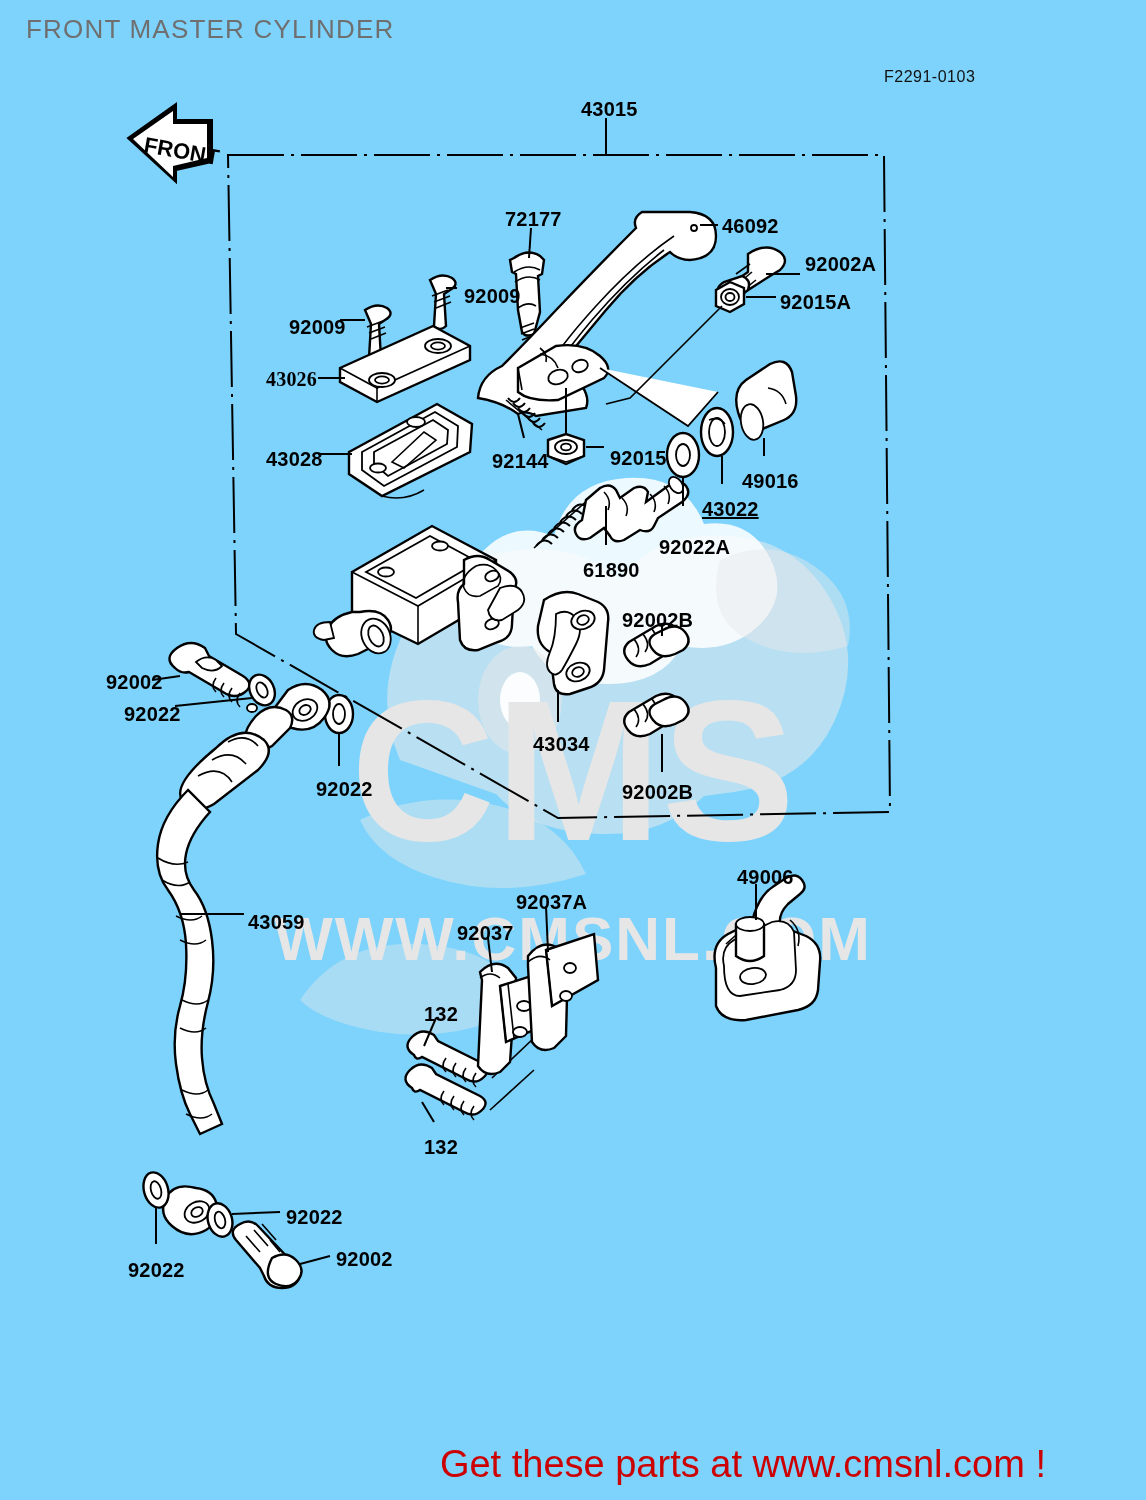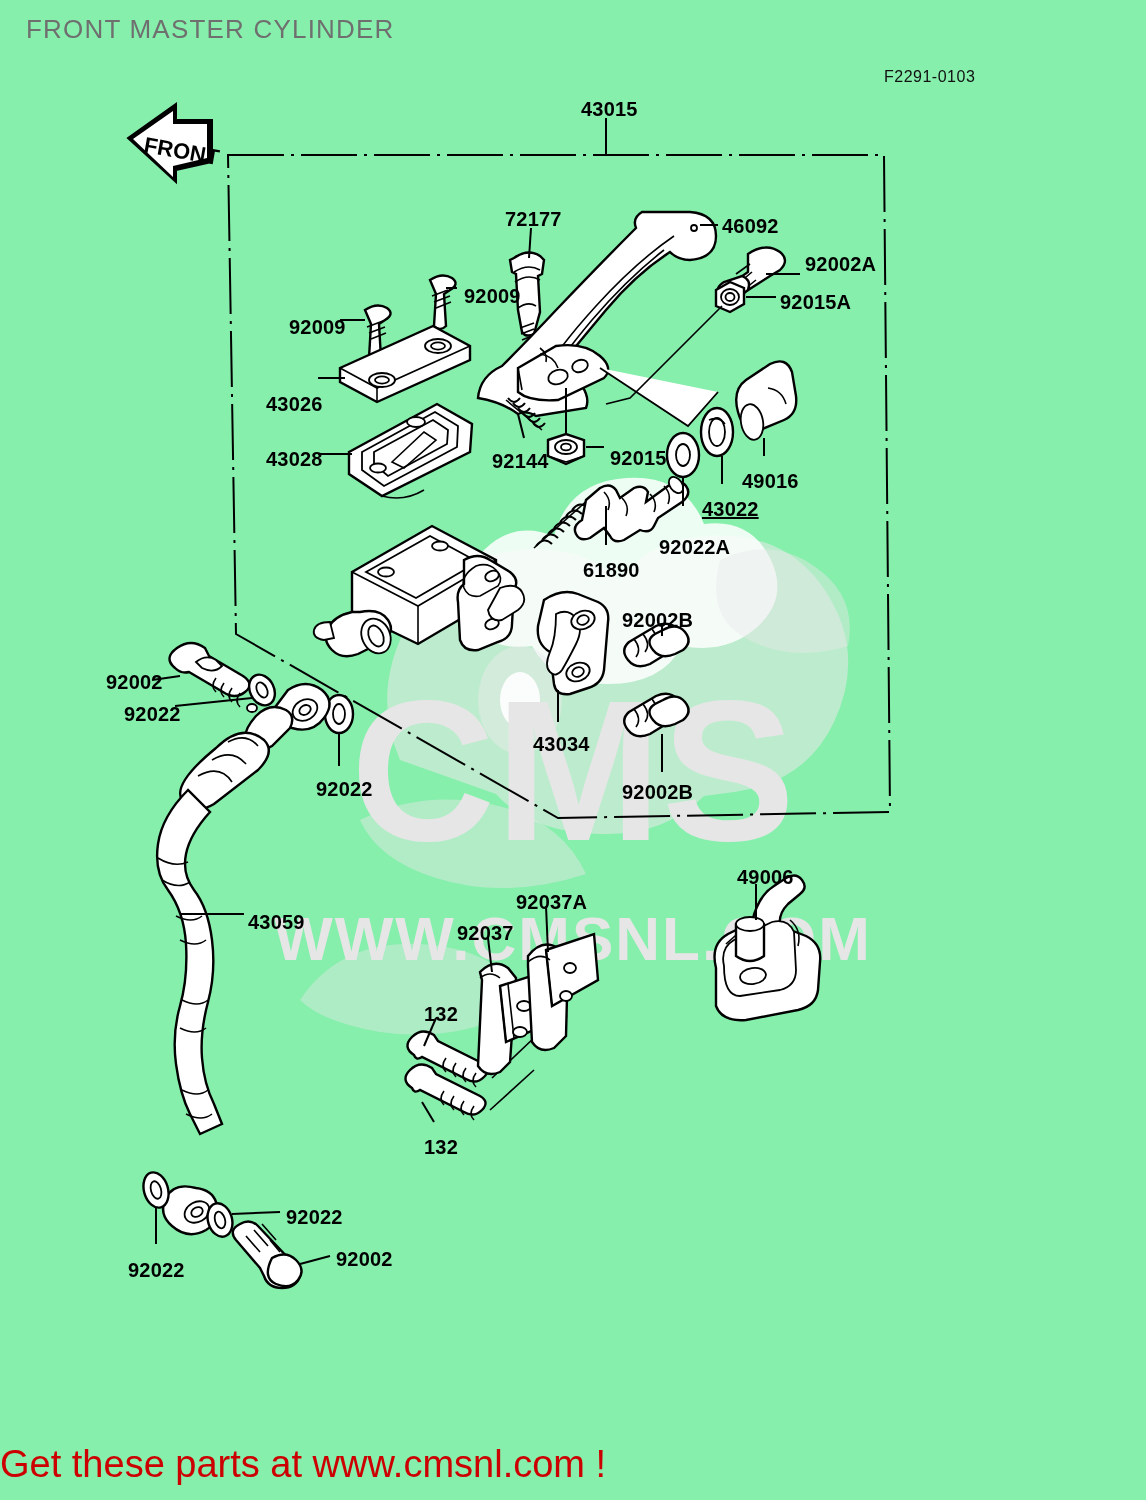--- a/index.html
+++ b/index.html
@@ -7,21 +7,21 @@
     padding: 0;
     background: #ffffff;
   }
   body {
     font-family: "Liberation Sans", sans-serif;
   }
   #page {
     position: relative;
     width: 1146px;
     height: 1500px;
-    background: #86efac;
+    background: #7dd3fc;
     overflow: hidden;
   }
   #page-title {
     position: absolute;
     left: 26px;
     top: 14px;
     font-size: 26px;
     letter-spacing: 1.2px;
     color: #6f6f6f;
     font-family: "Liberation Sans", sans-serif;
@@ -35,21 +35,21 @@
     letter-spacing: 0.5px;
     color: #111;
     font-family: "Liberation Sans", sans-serif;
     white-space: nowrap;
   }
   #footer-cta {
     position: absolute;
     left: 0;
     top: 1443px;
     width: 1046px;
-    text-align: left;
+    text-align: right;
     font-size: 38px;
     color: #cc0000;
     font-family: "Liberation Sans", sans-serif;
     white-space: nowrap;
   }
   .svg-layer {
     position: absolute;
     left: 0;
     top: 0;
     width: 1146px;
@@ -430,21 +430,21 @@
 
   </svg>
 
   <div class="callout" style="left:581px; top:98px;">43015</div>
   <div class="callout" style="left:505px; top:208px;">72177</div>
   <div class="callout" style="left:722px; top:215px;">46092</div>
   <div class="callout" style="left:805px; top:253px;">92002A</div>
   <div class="callout" style="left:780px; top:291px;">92015A</div>
   <div class="callout" style="left:464px; top:285px;">92009</div>
   <div class="callout" style="left:289px; top:316px;">92009</div>
-  <div class="callout" style="left:266px; top:393px;">43026</div>
+  <div class="callout" style="left:266px; top:368px;font-family:Liberation Serif, serif;">43026</div>
   <div class="callout" style="left:266px; top:448px;">43028</div>
   <div class="callout" style="left:492px; top:450px;">92144</div>
   <div class="callout" style="left:610px; top:447px;">92015</div>
   <div class="callout" style="left:742px; top:470px;">49016</div>
   <div class="callout" style="left:702px; top:498px;text-decoration:underline;">43022</div>
   <div class="callout" style="left:659px; top:536px;">92022A</div>
   <div class="callout" style="left:583px; top:559px;">61890</div>
   <div class="callout" style="left:622px; top:609px;">92002B</div>
   <div class="callout" style="left:533px; top:733px;">43034</div>
   <div class="callout" style="left:622px; top:781px;">92002B</div>

